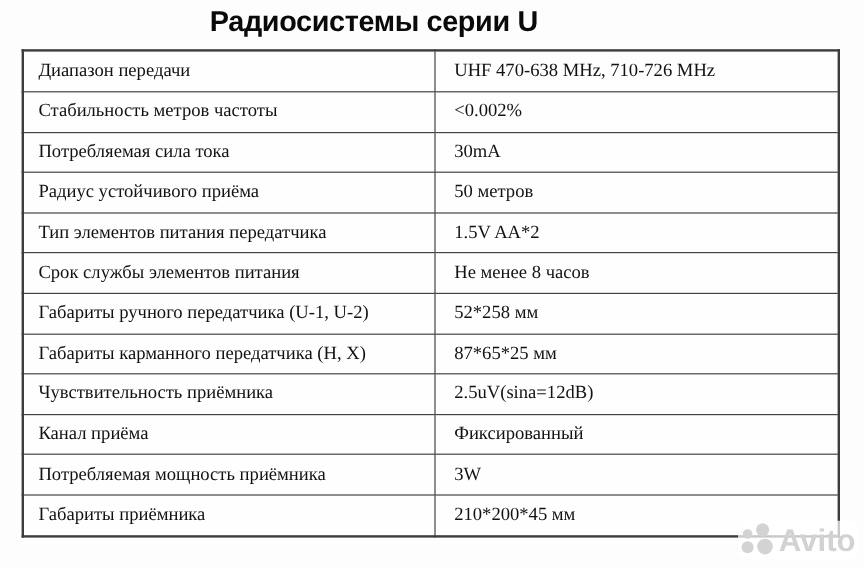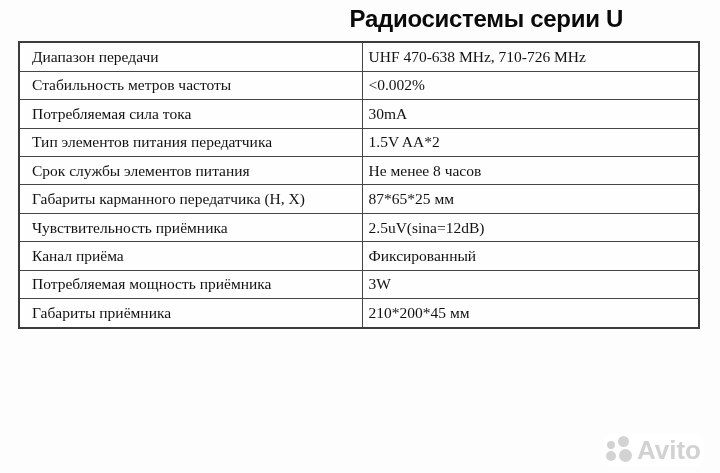--- a/index.html
+++ b/index.html
@@ -12,57 +12,57 @@
     position: relative;
     overflow: hidden;
     background: #fdfdfd;
     font-family: "Liberation Serif", serif;
   }
   .page-title {
     position: absolute;
     top: 2px;
     left: 0;
     width: 623px;
-    text-align: right;
+    text-align: center;
     font-family: "Liberation Sans", sans-serif;
     font-weight: bold;
     font-size: 24px;
     line-height: 34px;
     color: #0a0a0a;
     letter-spacing: -0.3px;
   }
   table.spec-table {
     position: absolute;
     left: 18px;
     top: 41px;
     width: 680px;
-    height: 288px;
+    height: 407px;
     border-collapse: collapse;
     table-layout: fixed;
     border: 2px solid #3c3c3c;
     background: #fefefe;
   }
   table.spec-table td {
     border: 1px solid #454545;
     font-size: 15.5px;
     color: #121212;
     vertical-align: middle;
     padding: 0 4px 0 12px;
     white-space: nowrap;
     overflow: hidden;
   }
   table.spec-table td.value-cell {
-    padding-left: 6px;
+    padding-left: 16px;
   }
   col.label-col { width: 343px; }
   col.value-col { width: 337px; }
 
   .watermark {
     position: absolute;
-    right: 16px;
+    right: 4px;
     bottom: 7px;
     display: flex;
     align-items: center;
     gap: 3px;
     background: rgba(255,255,255,0.72);
     border-radius: 8px;
     padding: 2px 3px;
   }
   .avito-logo {
     position: relative;
@@ -103,26 +103,34 @@
     </tr>
     <tr>
       <td>Стабильность метров частоты</td>
       <td class="value-cell">&lt;0.002%</td>
     </tr>
     <tr>
       <td>Потребляемая сила тока</td>
       <td class="value-cell">30mA</td>
     </tr>
     <tr>
+      <td>Радиус устойчивого приёма</td>
+      <td class="value-cell">50 метров</td>
+    </tr>
+    <tr>
       <td>Тип элементов питания передатчика</td>
       <td class="value-cell">1.5V AA*2</td>
     </tr>
     <tr>
       <td>Срок службы элементов питания</td>
       <td class="value-cell">Не менее 8 часов</td>
+    </tr>
+    <tr>
+      <td>Габариты ручного передатчика (U-1, U-2)</td>
+      <td class="value-cell">52*258 мм</td>
     </tr>
     <tr>
       <td>Габариты карманного передатчика (H, X)</td>
       <td class="value-cell">87*65*25 мм</td>
     </tr>
     <tr>
       <td>Чувствительность приёмника</td>
       <td class="value-cell">2.5uV(sina=12dB)</td>
     </tr>
     <tr>

